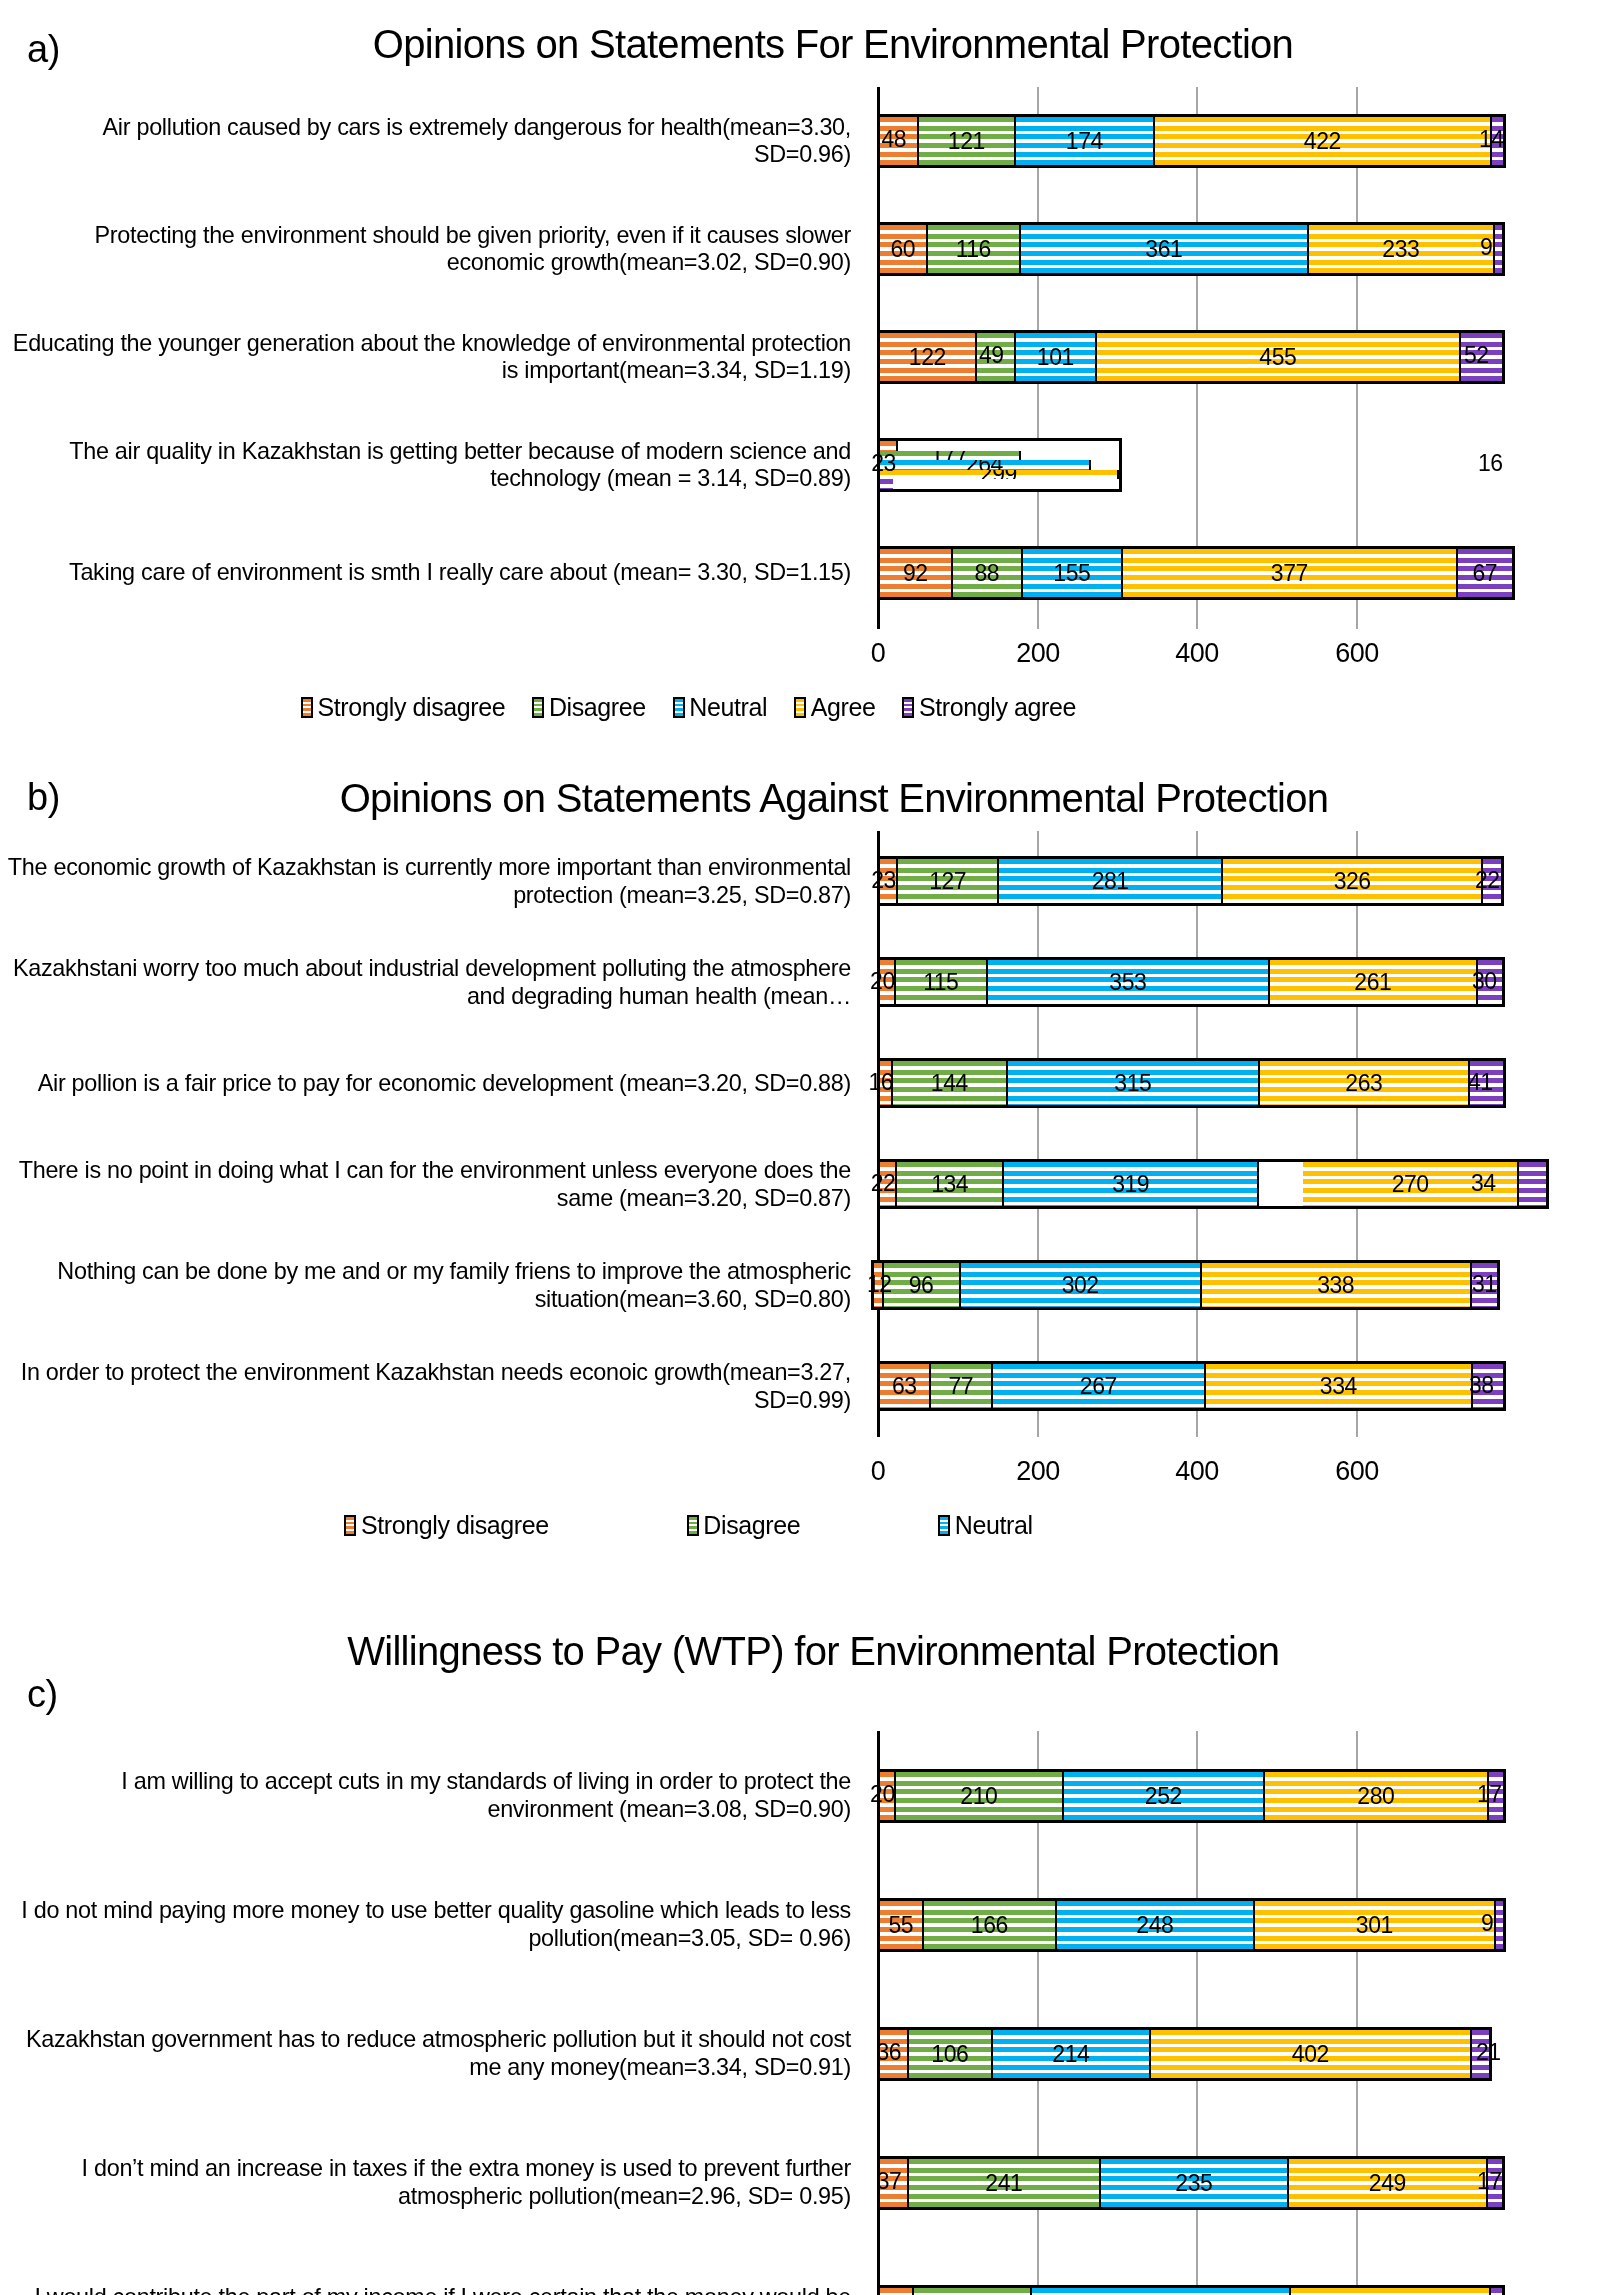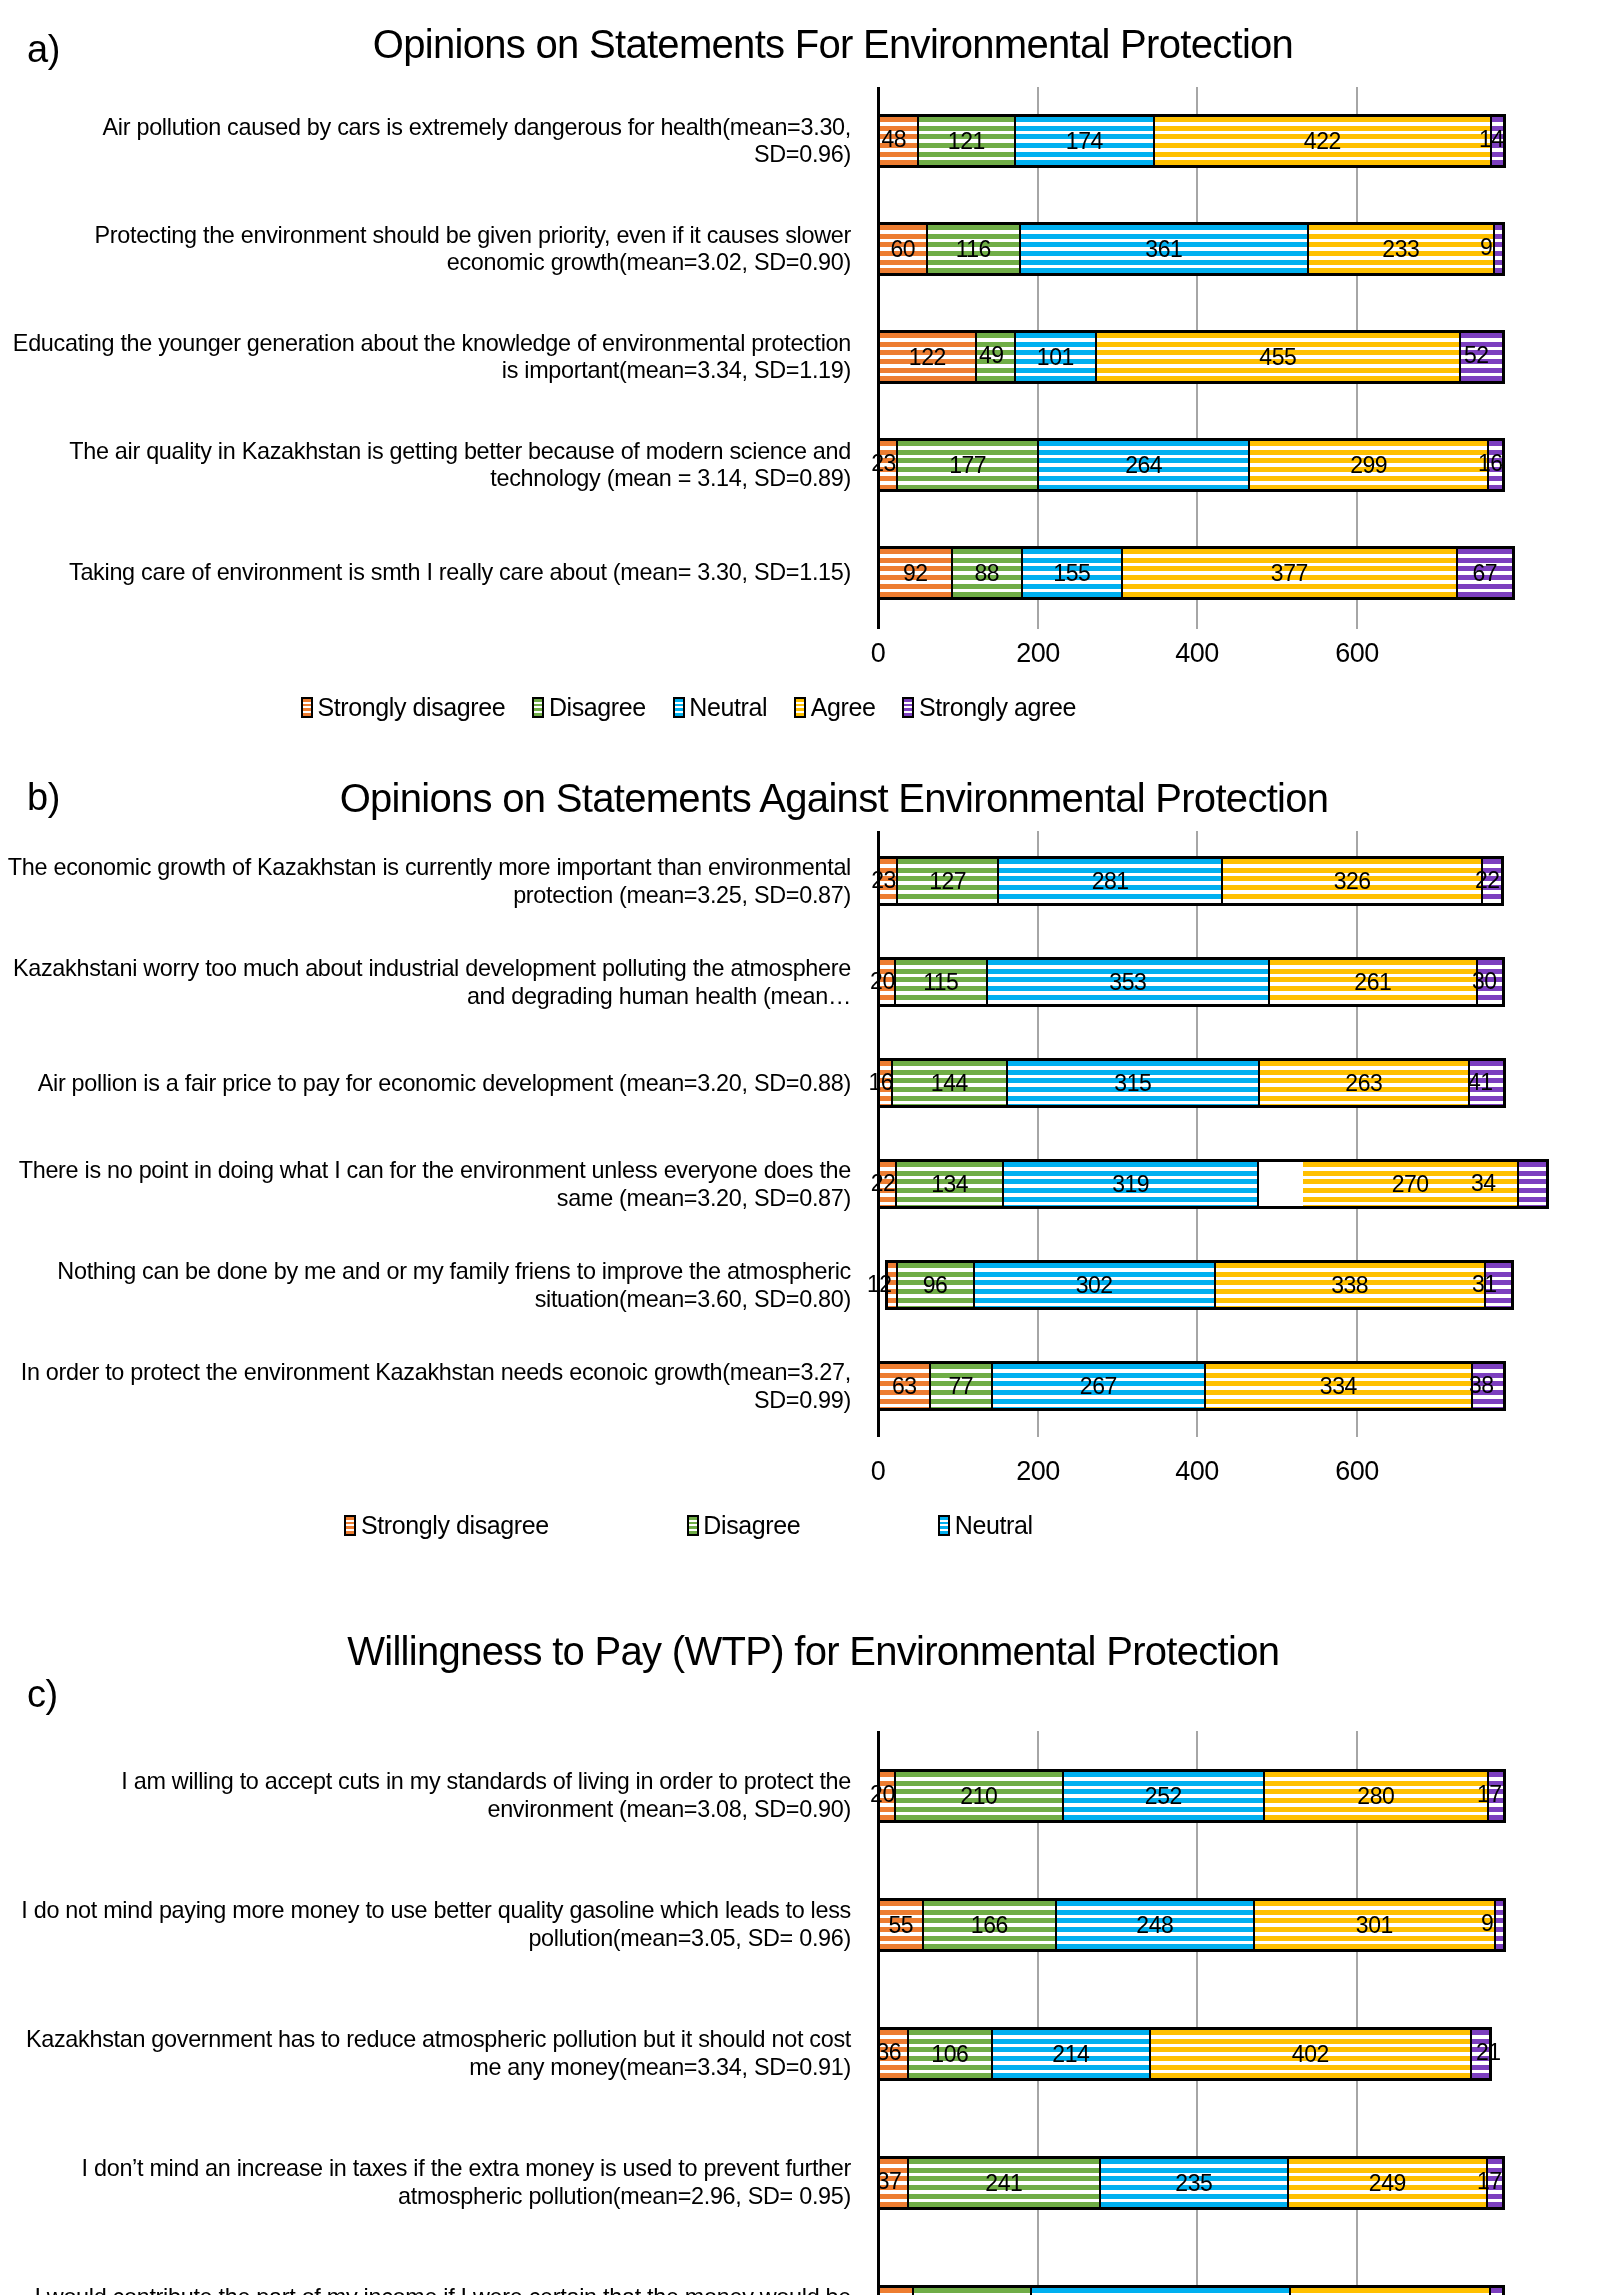--- a/index.html
+++ b/index.html
@@ -213,21 +213,21 @@
                 </div>
                 <div class="seg" style="width: 41px; background: repeating-linear-gradient(rgb(124, 63, 191) 0px, rgb(124, 63, 191) 5px, rgb(255, 255, 255) 5px, rgb(255, 255, 255) 8.7px);"></div>
               </div>
             </div>
           </div>
           <div class="row" style="height: 108px;">
             <div class="cat-label">The air quality in Kazakhstan is getting better because of modern science and technology (mean = 3.14, SD=0.89)</div>
             <div class="bar-area" style="height: 108px;">
               <div class="outval" style="left: 8.3px; top: 39px;">23</div>
               <div class="outval" style="left: 615px; top: 39px;">16</div>
-              <div class="stack" style="height: 48px; top: 27px; left: 13.8px;">
+              <div class="stack" style="height: 48px; top: 27px; left: 13.8px; flex-direction: column;">
                 <div class="seg" style="width: 18.4px; background: repeating-linear-gradient(rgb(237, 125, 49) 0px, rgb(237, 125, 49) 5px, rgb(255, 255, 255) 5px, rgb(255, 255, 255) 8.7px);"></div>
                 <div class="seg" style="width: 141px; background: repeating-linear-gradient(rgb(112, 173, 71) 0px, rgb(112, 173, 71) 5px, rgb(255, 255, 255) 5px, rgb(255, 255, 255) 8.7px);">
                   <span class="v">177</span>
                 </div>
                 <div class="seg" style="width: 211px; background: repeating-linear-gradient(rgb(0, 176, 240) 0px, rgb(0, 176, 240) 5px, rgb(255, 255, 255) 5px, rgb(255, 255, 255) 8.7px);">
                   <span class="v">264</span>
                 </div>
                 <div class="seg" style="width: 239px; background: repeating-linear-gradient(rgb(255, 192, 0) 0px, rgb(255, 192, 0) 5px, rgb(255, 255, 255) 5px, rgb(255, 255, 255) 8.7px);">
                   <span class="v">299</span>
                 </div>
@@ -381,21 +381,21 @@
                 </div>
                 <div class="seg" style="width: 27px; background: repeating-linear-gradient(rgb(124, 63, 191) 0px, rgb(124, 63, 191) 5px, rgb(255, 255, 255) 5px, rgb(255, 255, 255) 8.7px);"></div>
               </div>
             </div>
           </div>
           <div class="row" style="height: 101px;">
             <div class="cat-label">Nothing can be done by me and or my family friens to improve the atmospheric situation(mean=3.60, SD=0.80)</div>
             <div class="bar-area" style="height: 101px;">
               <div class="outval" style="left: 3.9px; top: 36px;">12</div>
               <div class="outval" style="left: 609px; top: 36px;">31</div>
-              <div class="stack" style="height: 44px; top: 25px; left: 22px;">
+              <div class="stack" style="height: 44px; top: 25px; left: 8px;">
                 <div class="seg" style="width: 9.6px; background: repeating-linear-gradient(rgb(237, 125, 49) 0px, rgb(237, 125, 49) 5px, rgb(255, 255, 255) 5px, rgb(255, 255, 255) 8.7px);"></div>
                 <div class="seg" style="width: 77px; background: repeating-linear-gradient(rgb(112, 173, 71) 0px, rgb(112, 173, 71) 5px, rgb(255, 255, 255) 5px, rgb(255, 255, 255) 8.7px);">
                   <span class="v">96</span>
                 </div>
                 <div class="seg" style="width: 241px; background: repeating-linear-gradient(rgb(0, 176, 240) 0px, rgb(0, 176, 240) 5px, rgb(255, 255, 255) 5px, rgb(255, 255, 255) 8.7px);">
                   <span class="v">302</span>
                 </div>
                 <div class="seg" style="width: 270px; background: repeating-linear-gradient(rgb(255, 192, 0) 0px, rgb(255, 192, 0) 5px, rgb(255, 255, 255) 5px, rgb(255, 255, 255) 8.7px);">
                   <span class="v">338</span>
                 </div>

